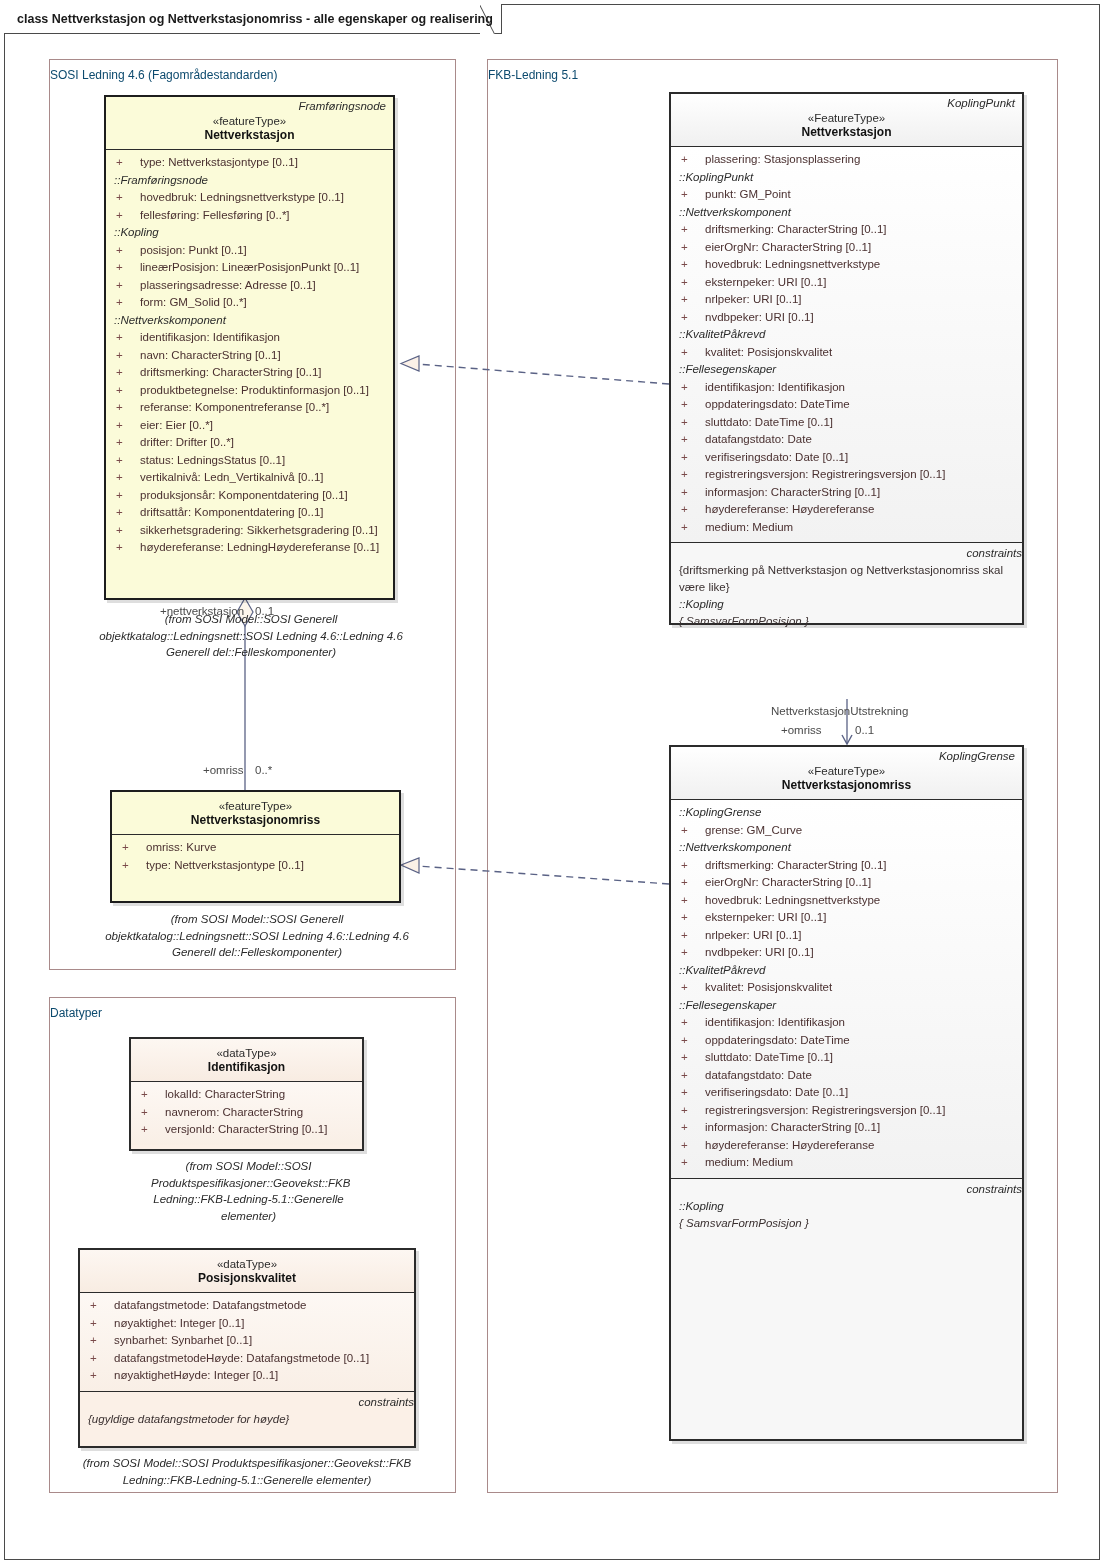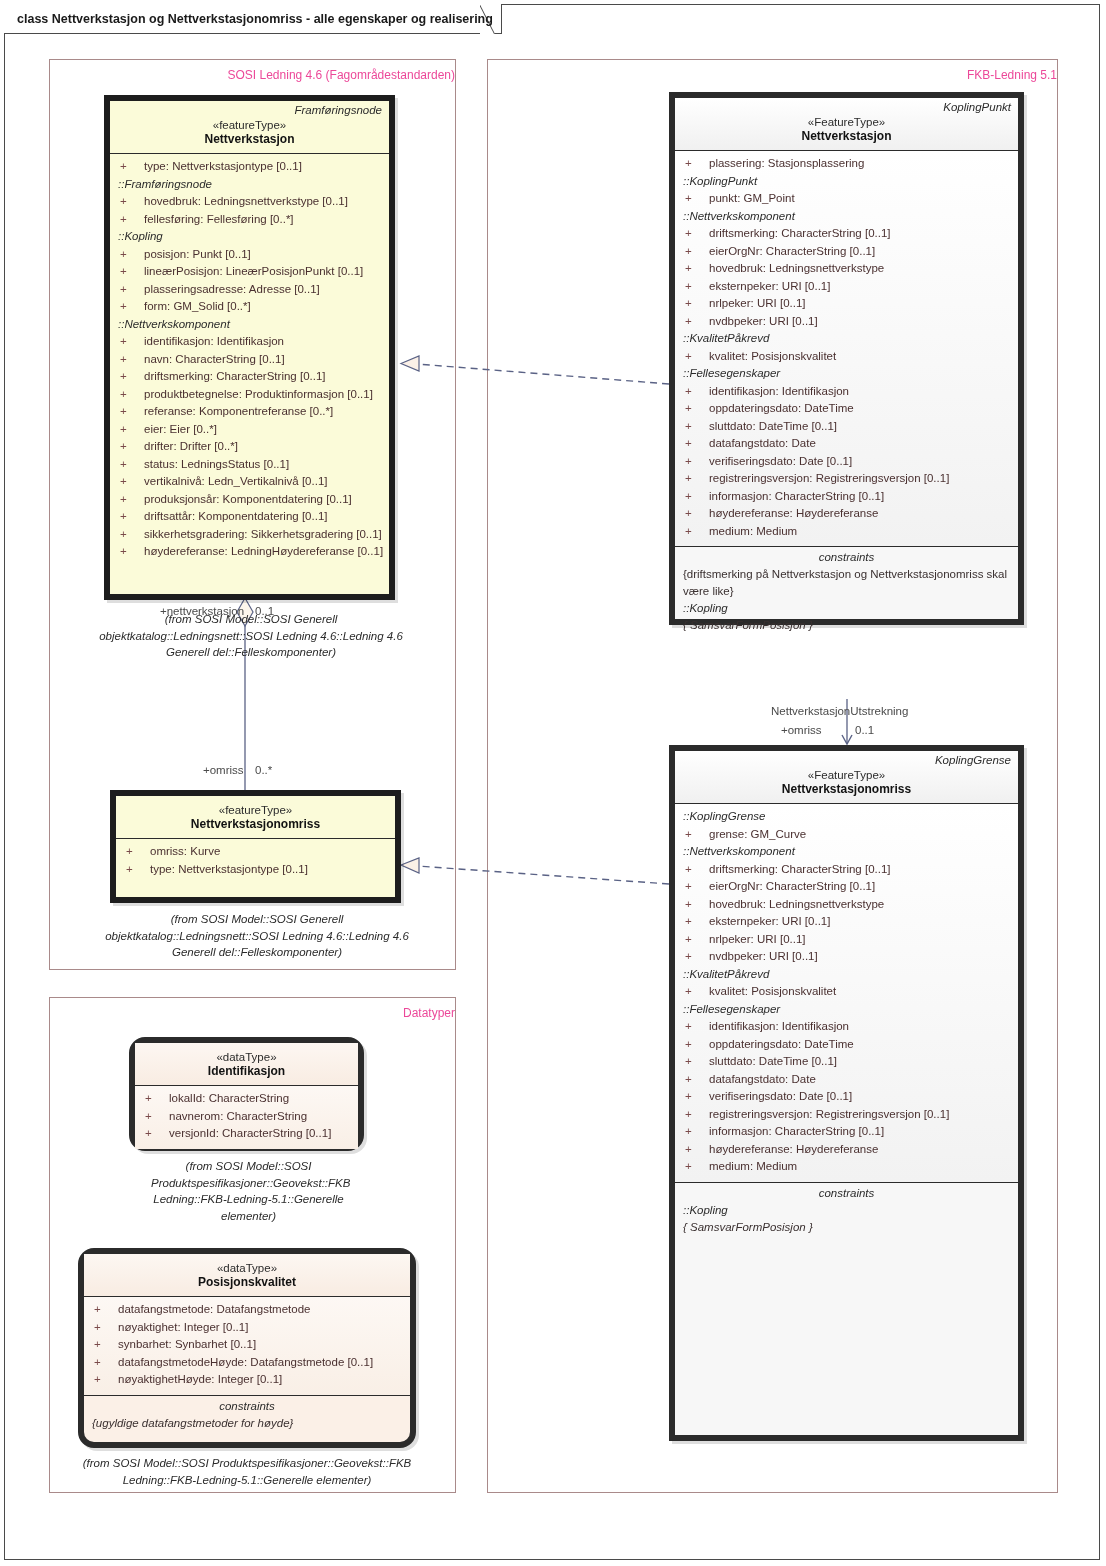--- a/index.html
+++ b/index.html
@@ -33,34 +33,34 @@
     transform:skewX(27deg);transform-origin:bottom left;
     background:#fff;
   }
 
   
   .pkg{
     position:absolute;border:1px solid #a98a8a;box-sizing:border-box;
     background:#ffffff;
   }
   .pkg-title{
-    position:absolute;left:0;right:0;top:8px;text-align:right;
-    font-size:12px;color:#ec4899;
+    position:absolute;left:0;right:0;top:8px;text-align:left;
+    font-size:12px;color:#0c4a6e;
   }
 
   
   .cls{
     position:absolute;box-sizing:border-box;
-    border:6px solid #ef4444;
+    border:2px solid #ef4444;
     box-shadow:3px 3px 0 0 rgba(0,0,0,0.13);
     font-size:11.5px;
   }
   .cls.yellow{background:#fbfbd9;border-color:#1d1d1d;}
   .cls.grey{background:#f7f7f7;border-color:#2b2b2b;}
-  .cls.peach{background:#fbf0e7;border-color:#2b2b2b;border-radius:16px;}
+  .cls.peach{background:#fbf0e7;border-color:#2b2b2b;}
 
   .cls-head{
     position:relative;padding:4px 6px 7px 6px;
     text-align:center;
   }
   .cls.grey .cls-head{background:linear-gradient(to bottom,#ffffff 0%,#f0f0f0 100%);}
   .cls.peach .cls-head{background:linear-gradient(to bottom,#fdf7f2 0%,#f8ece2 100%);}
   .corner-name{
     position:absolute;right:7px;top:3px;
     font-style:italic;font-size:11.5px;color:#2b2b2b;
@@ -78,21 +78,21 @@
     display:block;white-space:nowrap;line-height:17.5px;height:17.5px;
     padding-left:10px;font-size:11.5px;color:#5b3a3a;
   }
   .attr .vis{display:inline-block;width:24px;color:#7a4a4a;}
   .attr .txt{color:#4a3030;}
   .grp{
     display:block;white-space:nowrap;line-height:17.5px;height:17.5px;
     padding-left:8px;font-style:italic;font-size:11.5px;color:#2b2b2b;font-weight:normal;
   }
   .cstr-head{
-    text-align:center;font-style:italic;font-size:11.5px;color:#2b2b2b;
+    text-align:right;font-style:italic;font-size:11.5px;color:#2b2b2b;
     line-height:17px;padding-top:2px;
   }
   .cstr-line{
     padding-left:8px;font-size:11.5px;color:#3a3030;line-height:17px;font-style:italic;
   }
   .cstr-line.it{font-style:italic;color:#2b2b2b;}
   .cstr-wrap{padding-left:8px;padding-right:6px;font-size:11.5px;color:#3a3030;line-height:17px;}
 
   
   .fromcap{

